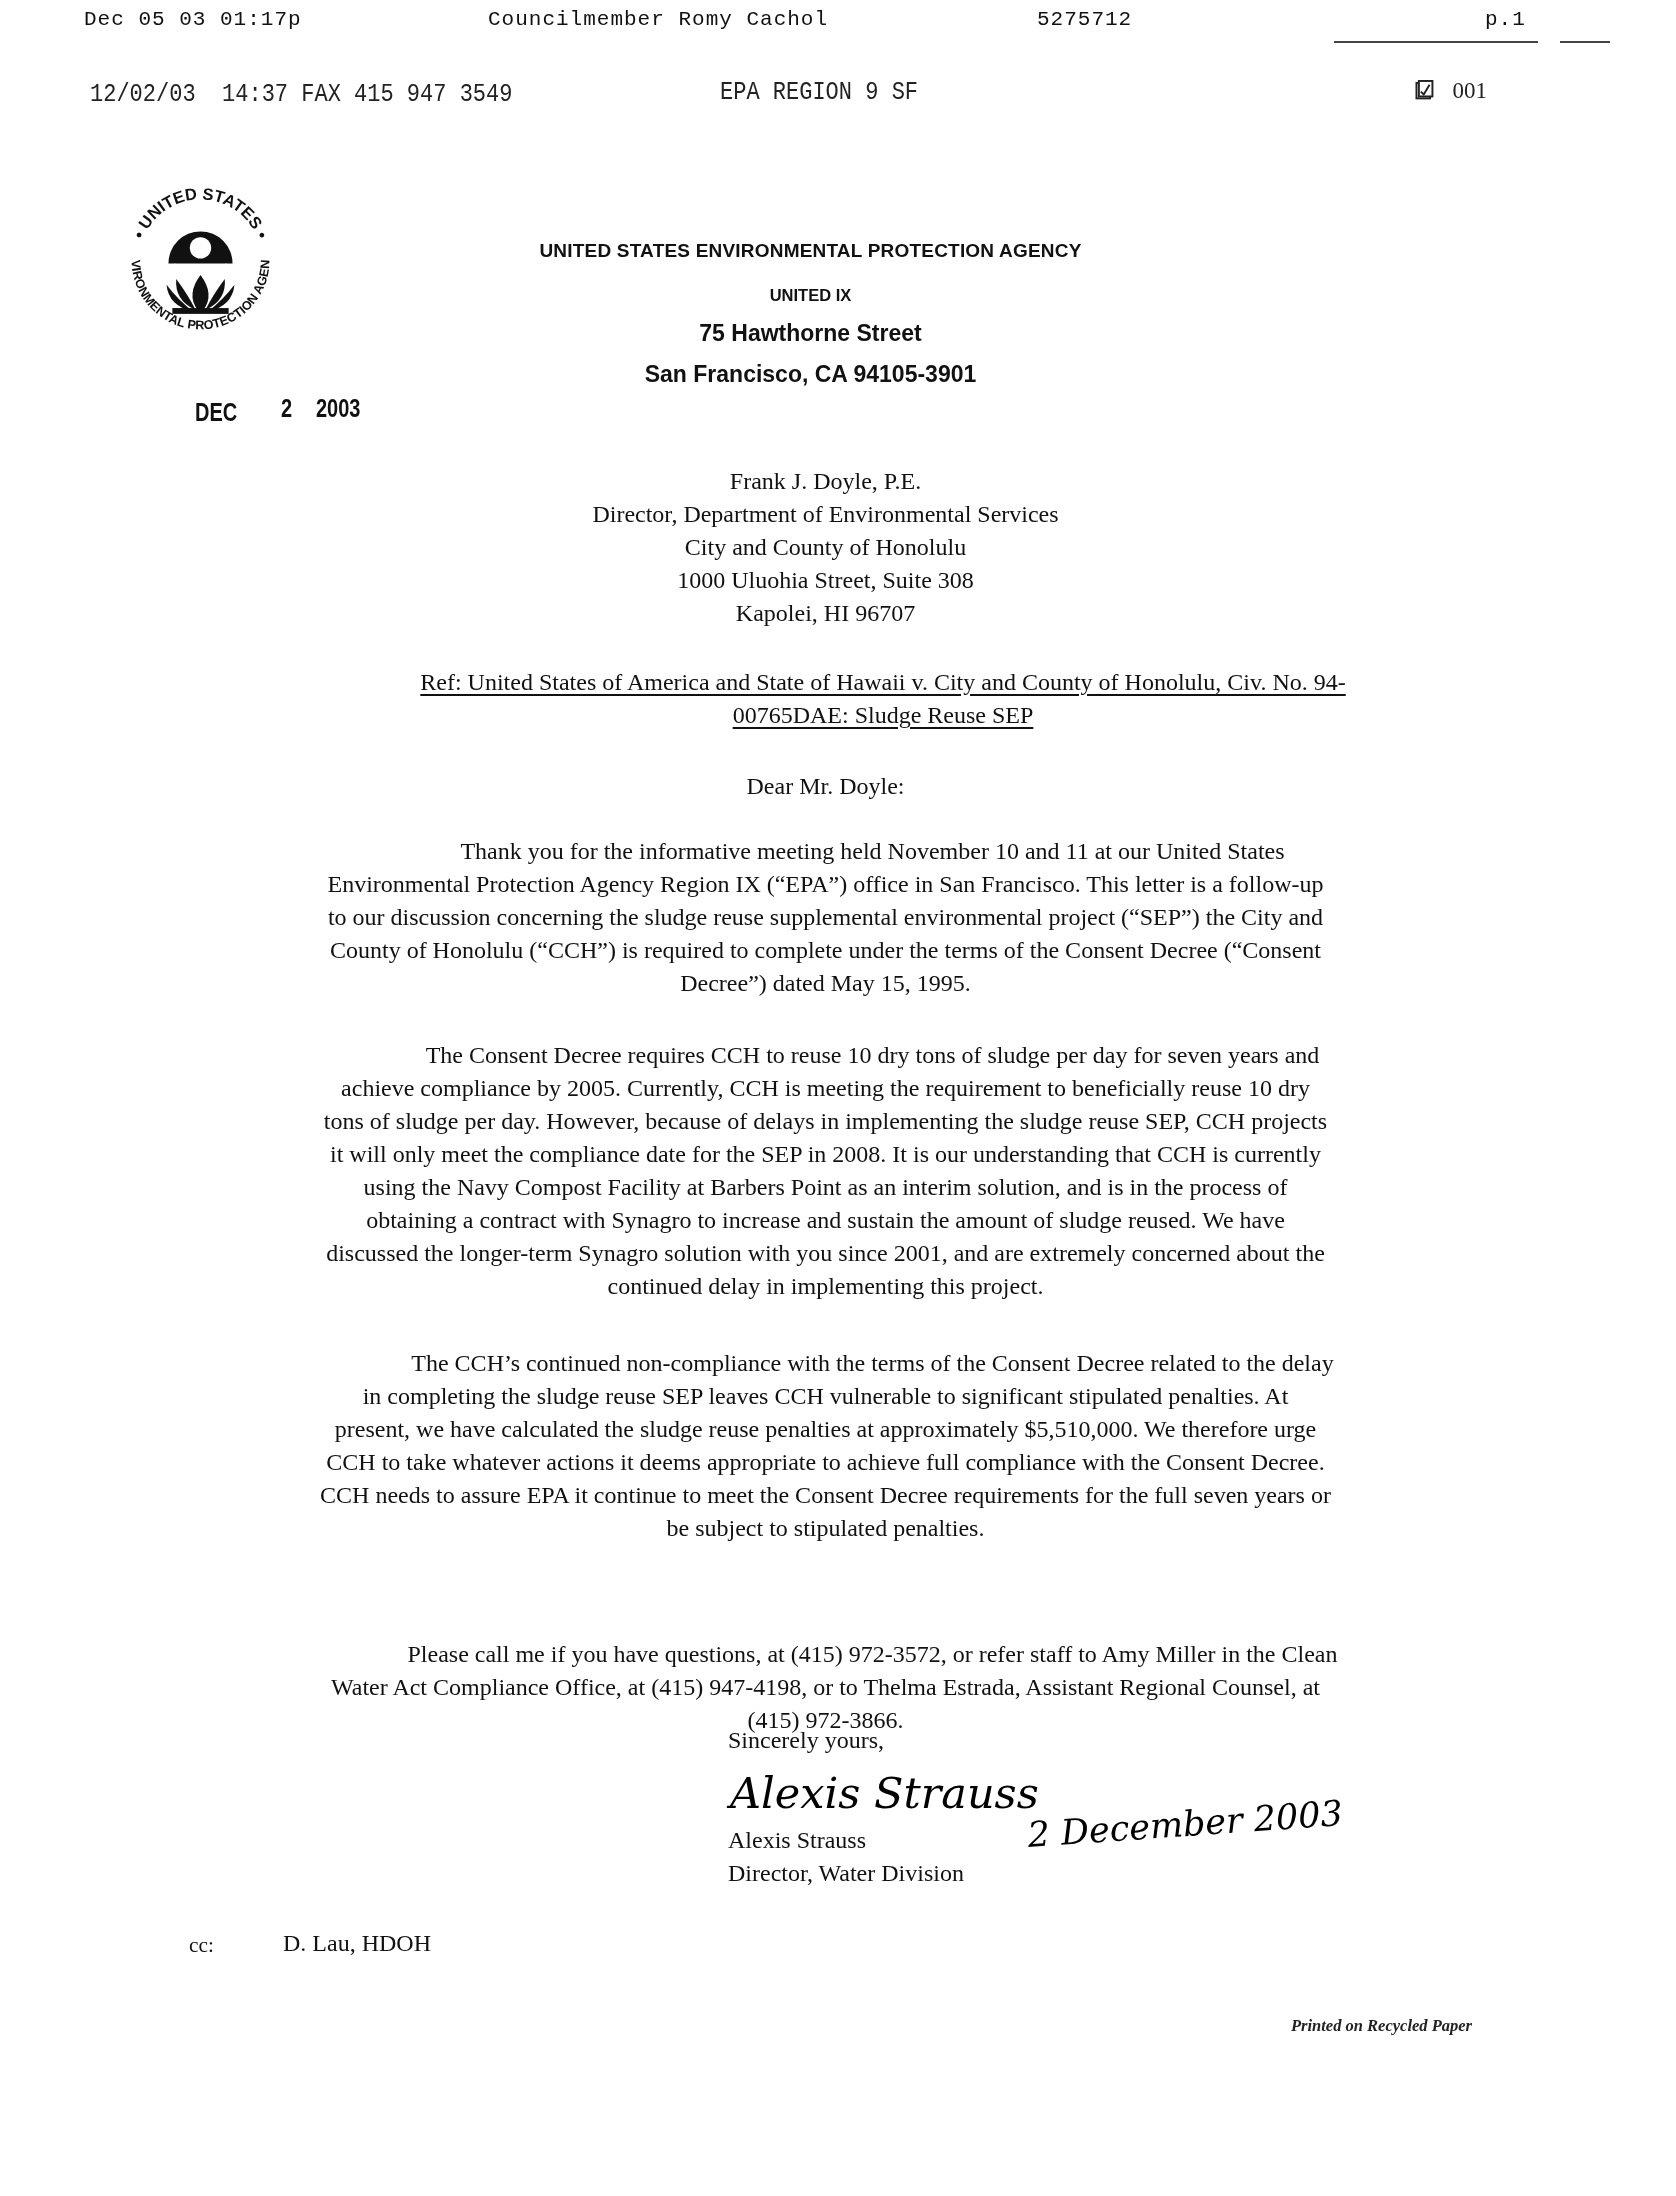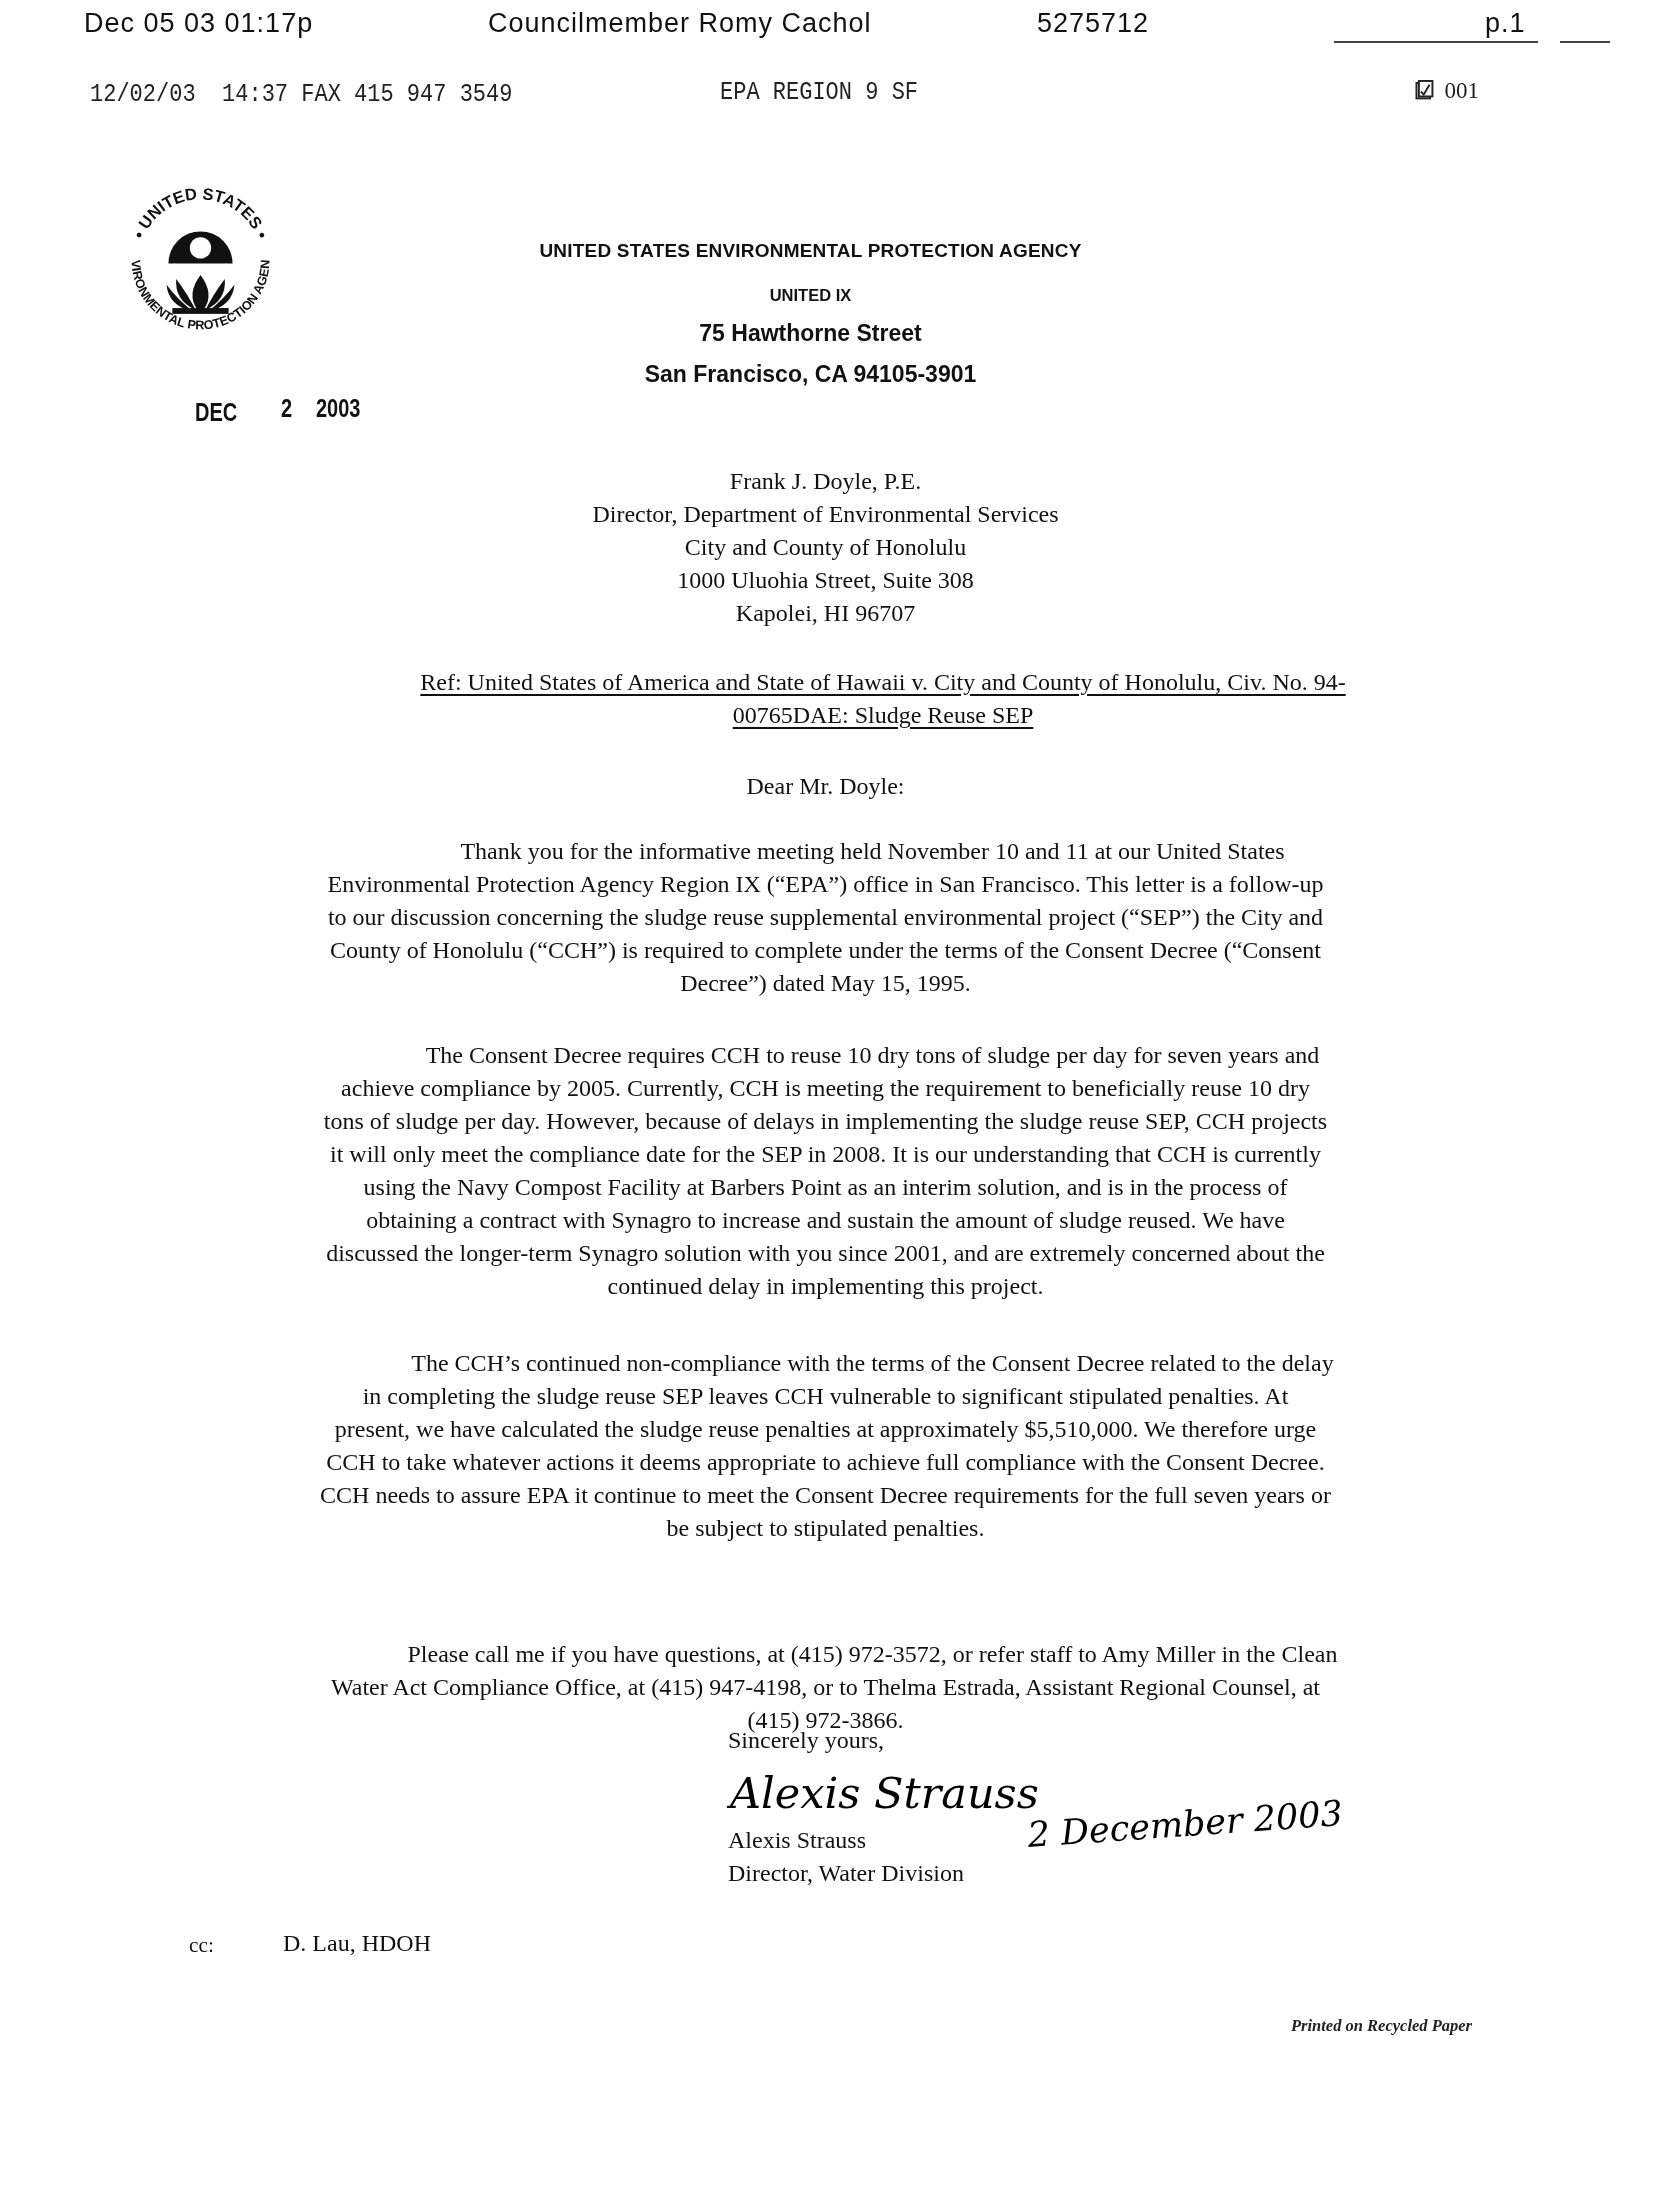--- a/index.html
+++ b/index.html
@@ -1,18 +1,18 @@
 <!DOCTYPE html>
 <html><head>
 <meta charset="utf-8">
 <style>
   html, body { margin: 0; padding: 0; background: #ffffff; }
   body { width: 1677px; height: 2197px; position: relative; overflow: hidden; color: #111; }
   .abs { position: absolute; }
-  .fax1 { font-family: Liberation Sans, sans-serif; font-size: 27px; letter-spacing: 1px; color: #111; white-space: pre; }
+  .fax1 { font-family: Liberation Mono, monospace; font-size: 21px; letter-spacing: 1px; color: #111; white-space: pre; }
   .fax2 { font-family: "Liberation Mono", "DejaVu Sans Mono", monospace; font-size: 22px; color: #222; white-space: pre; transform: scaleY(1.15); transform-origin: left top; }
   .faxline { position: absolute; height: 1.9px; background: #444; }
   .sans { font-family: "Liberation Sans", "DejaVu Sans", sans-serif; }
   .lh-agency { font-weight: bold; font-size: 19px; letter-spacing: 0.2px; }
   .lh-sub { font-weight: bold; font-size: 16.5px; }
   .lh-addr { font-weight: bold; font-size: 23px; }
   .date-stamp { font-family: "Liberation Sans", sans-serif; font-weight: bold; font-size: 25px; transform: scaleX(0.8); transform-origin: left top; white-space: pre; }
   .body-text { font-family: "Liberation Serif", "DejaVu Serif", serif; font-size: 24px; line-height: 33px; color: #111; }
   .para { position: absolute; left: 195px; width: 1261px; text-align: center; }
   .para .line { display: block; white-space: nowrap; }
@@ -28,21 +28,21 @@
 
 <div class="abs fax1" style="left:84px; top:7.8px;">Dec 05 03 01:17p</div>
 <div class="abs fax1" style="left:488px; top:7.8px;text-align:center;">Councilmember Romy Cachol</div>
 <div class="abs fax1" style="left:1037px; top:7.8px;">5275712</div>
 <div class="abs fax1" style="left:1485px; top:7.8px;">p.1</div>
 <div class="faxline" style="left:1334px; top:41px; width:204px;"></div>
 <div class="faxline" style="left:1560px; top:41px; width:50px;"></div>
 
 <div class="abs fax2" style="left:90px; top:80px;">12/02/03  14:37 FAX 415 947 3549</div>
 <div class="abs fax2" style="left:720px; top:78px;">EPA REGION 9 SF</div>
-<div class="abs" style="left:1415px; top:78px; display:flex; align-items:center; gap:10px;">
+<div class="abs" style="left:1415px; top:78px; display:flex; align-items:center; gap:18px;">
   <span style="display:inline-block; width:19.4px; height:21.3px;">
     <svg width="19.4" height="21.3" viewBox="0 0 20 22">
         <rect x="1.5" y="3" width="14" height="16" fill="none" stroke="#222" stroke-width="2"></rect>
         <rect x="4" y="1" width="14" height="16" fill="#fff" stroke="#222" stroke-width="2"></rect>
         <path d="M6 12 L9 15 L15 5" fill="none" stroke="#222" stroke-width="2"></path>
       </svg>
   </span>
   <span class="fax2" style="font-family:'Liberation Serif', serif; font-size:23px; transform:none;">001</span>
 </div>
 

